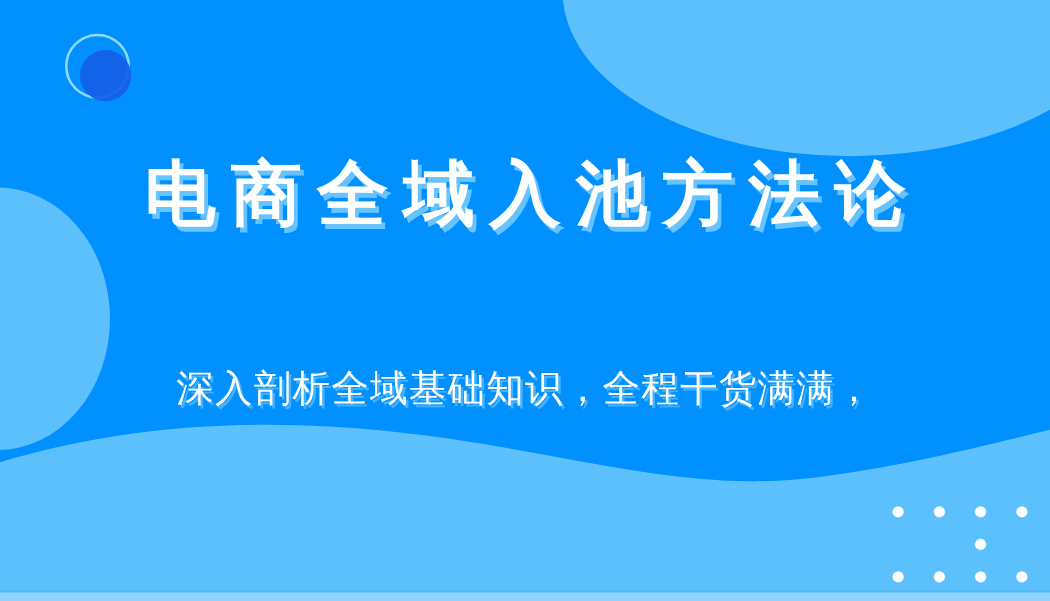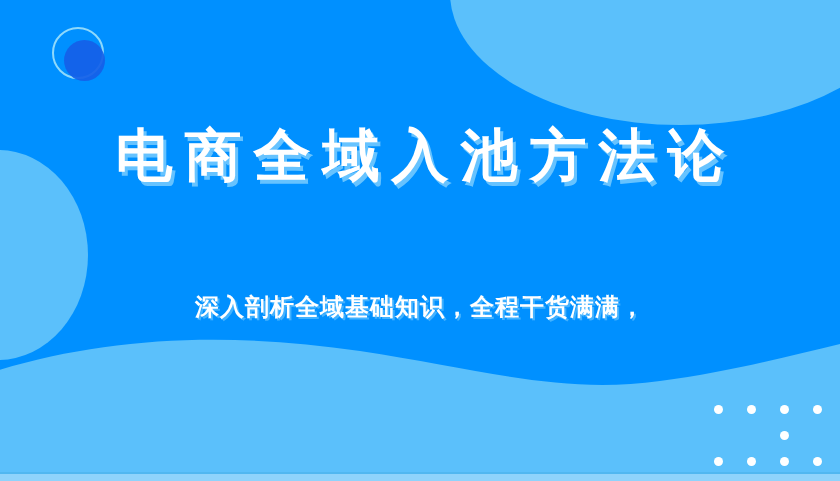--- a/index.html
+++ b/index.html
@@ -118,23 +118,23 @@
     color: #ffffff;
     letter-spacing: 12px;
     padding-left: 12px;
     white-space: nowrap;
     text-shadow: 3px 4px 0 rgba(120, 205, 255, 0.85);
   }
 
   #subtitle {
     margin: 0;
     margin-top: 56px;
-    font-size: 24px;
+    font-size: 30px;
     line-height: 1.58;
-    font-weight: bold;
+    font-weight: normal;
     color: #ffffff;
     letter-spacing: 1px;
     text-shadow: 2px 2px 0 rgba(120, 205, 255, 0.55);
   }
   #subtitle .sub-line { display: block; white-space: nowrap; }
 </style>
 </head>
 <body>
 
 <div id="banner">

